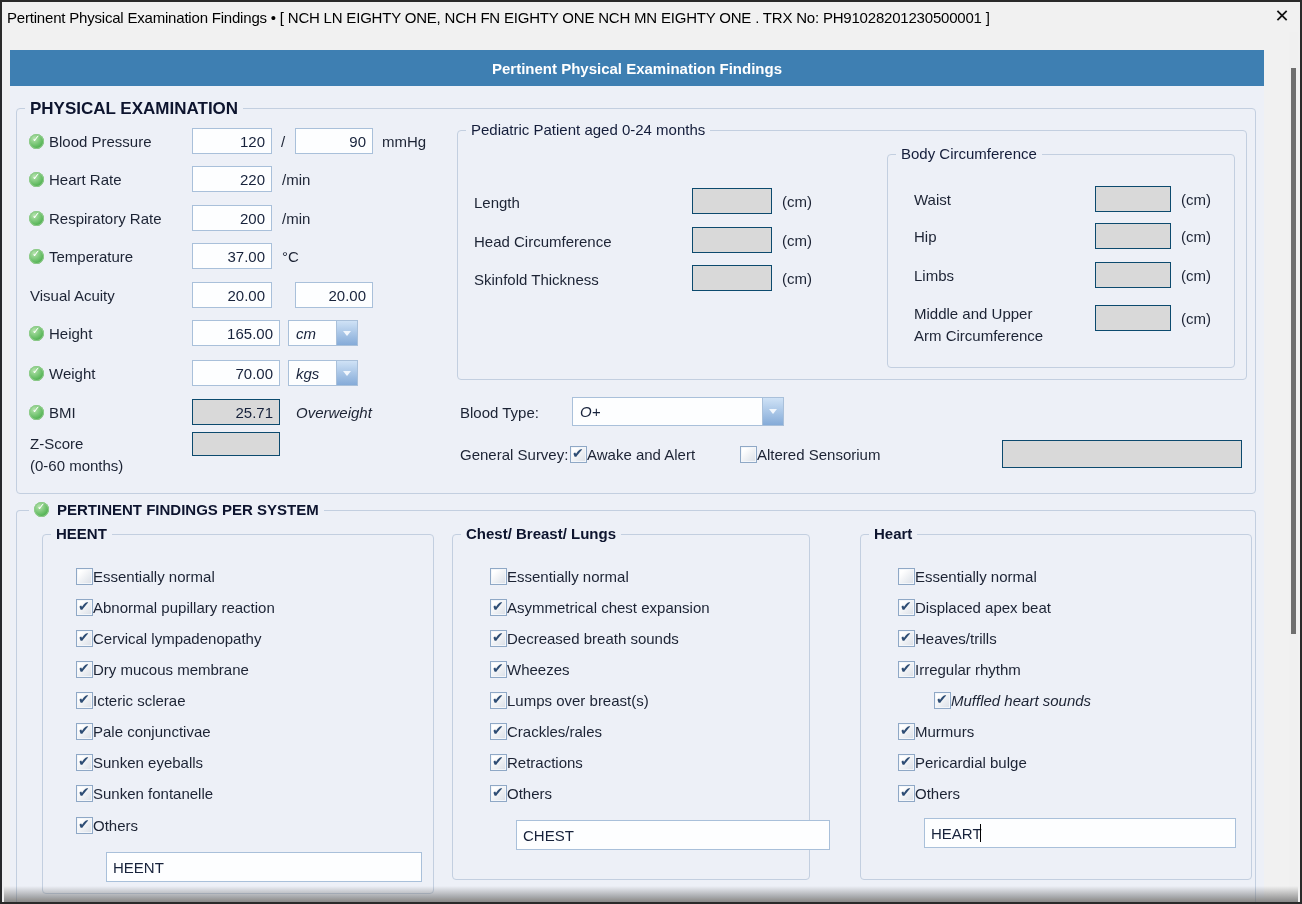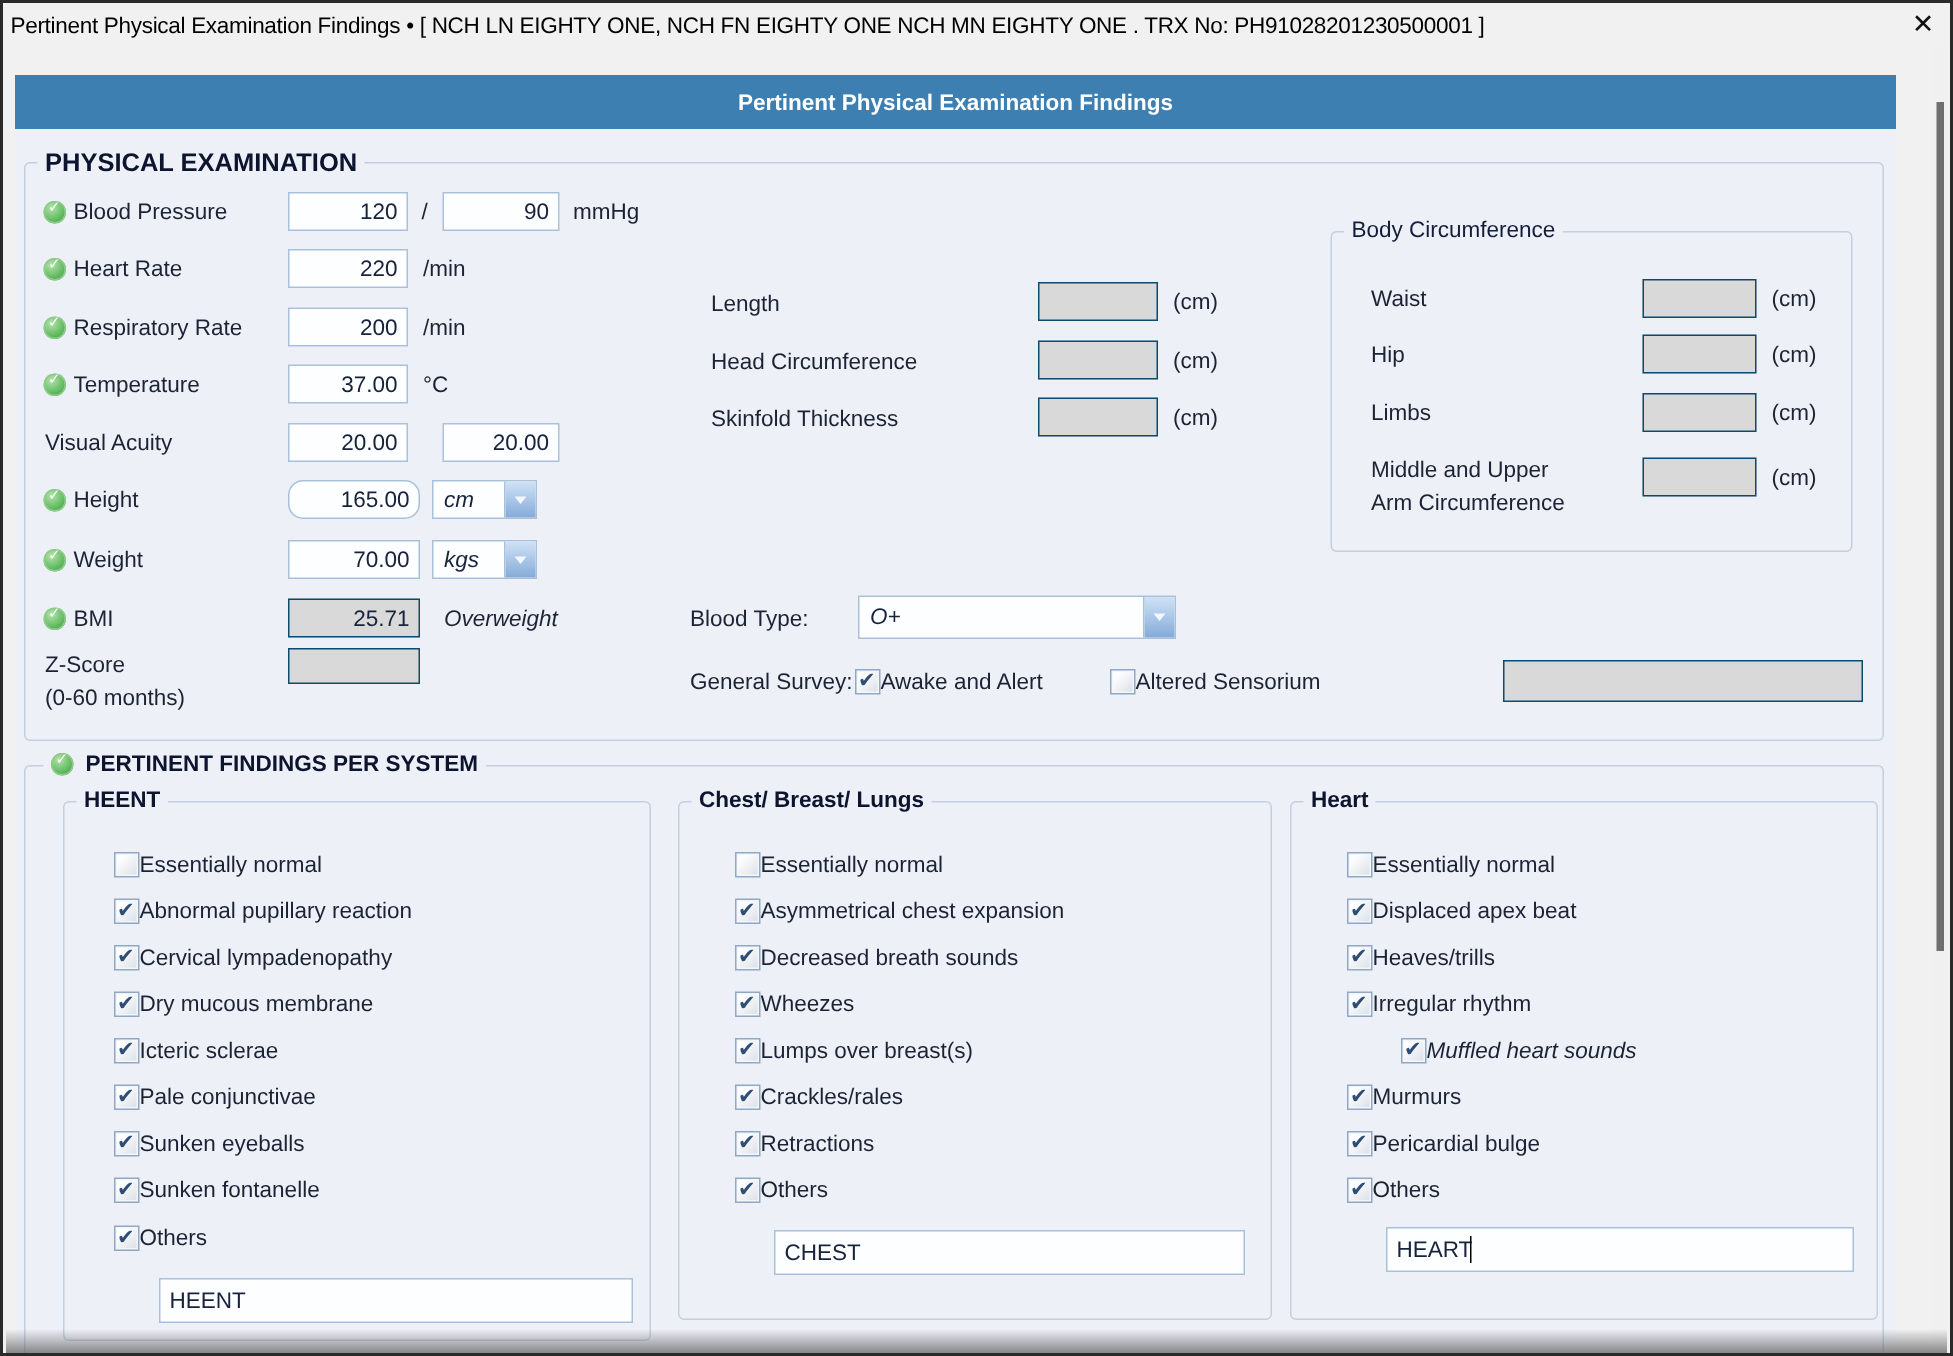--- a/index.html
+++ b/index.html
@@ -105,21 +105,21 @@
   <span class="flabel" style="left:47px;top:241px;">Temperature</span>
   <input class="tinput num" style="left: 190px; top: 241px; width: 80px;" value="37.00">
   <span class="flabel" style="left:280px;top:241px;">°C</span>
 
   <span class="flabel" style="left:28px;top:280px;">Visual Acuity</span>
   <input class="tinput num" style="left: 190px; top: 280px; width: 80px;" value="20.00">
   <input class="tinput num" style="left: 293px; top: 280px; width: 78px;" value="20.00">
 
   <span class="gicon" style="left:27px;top:324px;"></span>
   <span class="flabel" style="left:47px;top:318px;">Height</span>
-  <input class="tinput num" style="left: 190px; top: 318px; width: 88px; border-radius: 10px;" value="165.00">
+  <input class="tinput num" style="left: 190px; top: 318px; width: 88px;" value="165.00">
   <div class="dd" style="left:286px;top:318px;width:70px;height:26px;">
     <span class="ddtext">cm</span>
     <span class="ddbtn">
         <span class="ddarrow"></span>
       </span>
   </div>
 
   <span class="gicon" style="left:27px;top:364px;"></span>
   <span class="flabel" style="left:47px;top:358px;">Weight</span>
   <input class="tinput num" style="left: 190px; top: 358px; width: 88px;" value="70.00">
@@ -132,20 +132,23 @@
 
   <span class="gicon" style="left:27px;top:403px;"></span>
   <span class="flabel" style="left:47px;top:397px;">BMI</span>
   <input class="tinput num dis" style="left: 190px; top: 397px; width: 88px;" disabled="" value="25.71">
   <span class="flabel italic" style="left:294px;top:397px;">Overweight</span>
 
   <span class="flabel" style="left:28px;top:428px;">Z-Score</span>
   <span class="flabel" style="left:28px;top:450px;">(0-60 months)</span>
   <input class="tinput num dis" style="left: 190px; top: 430px; width: 88px; height: 24px;" disabled="" value="">
 
+  <div class="gbox" style="left:455px;top:128px;width:790px;height:250px;">
+    <span class="gtitle">Pediatric Patient aged 0-24 months</span>
+  </div>
 
   <span class="flabel" style="left:472px;top:187px;">Length</span>
   <input class="tinput dis" style="left: 690px; top: 186px; width: 80px;" disabled="" value="">
   <span class="flabel" style="left:780px;top:186px;">(cm)</span>
 
   <span class="flabel" style="left:472px;top:226px;">Head Circumference</span>
   <input class="tinput dis" style="left: 690px; top: 225px; width: 80px;" disabled="" value="">
   <span class="flabel" style="left:780px;top:225px;">(cm)</span>
 
   <span class="flabel" style="left:472px;top:264px;">Skinfold Thickness</span>
@@ -233,21 +236,21 @@
   <div class="cbrow" style="left:74px;top:782px;">
       <span class="cb checked"></span>
       <span class="cblabel">Sunken fontanelle</span>
     </div>
   <div class="cbrow" style="left:74px;top:814px;">
       <span class="cb checked"></span>
       <span class="cblabel">Others</span>
     </div>
   <input class="tinput" style="left: 104px; top: 850px; width: 316px; height: 30px;" value="HEENT">
 
-  <div class="gbox" style="left:450px;top:532px;width:396px;height:346px;">
+  <div class="gbox" style="left:450px;top:532px;width:358px;height:346px;">
     <span class="gtitle bold">Chest/ Breast/ Lungs</span>
   </div>
   <div class="cbrow" style="left:488px;top:565px;">
       <span class="cb"></span>
       <span class="cblabel">Essentially normal</span>
     </div>
   <div class="cbrow" style="left:488px;top:596px;">
       <span class="cb checked"></span>
       <span class="cblabel">Asymmetrical chest expansion</span>
     </div>

